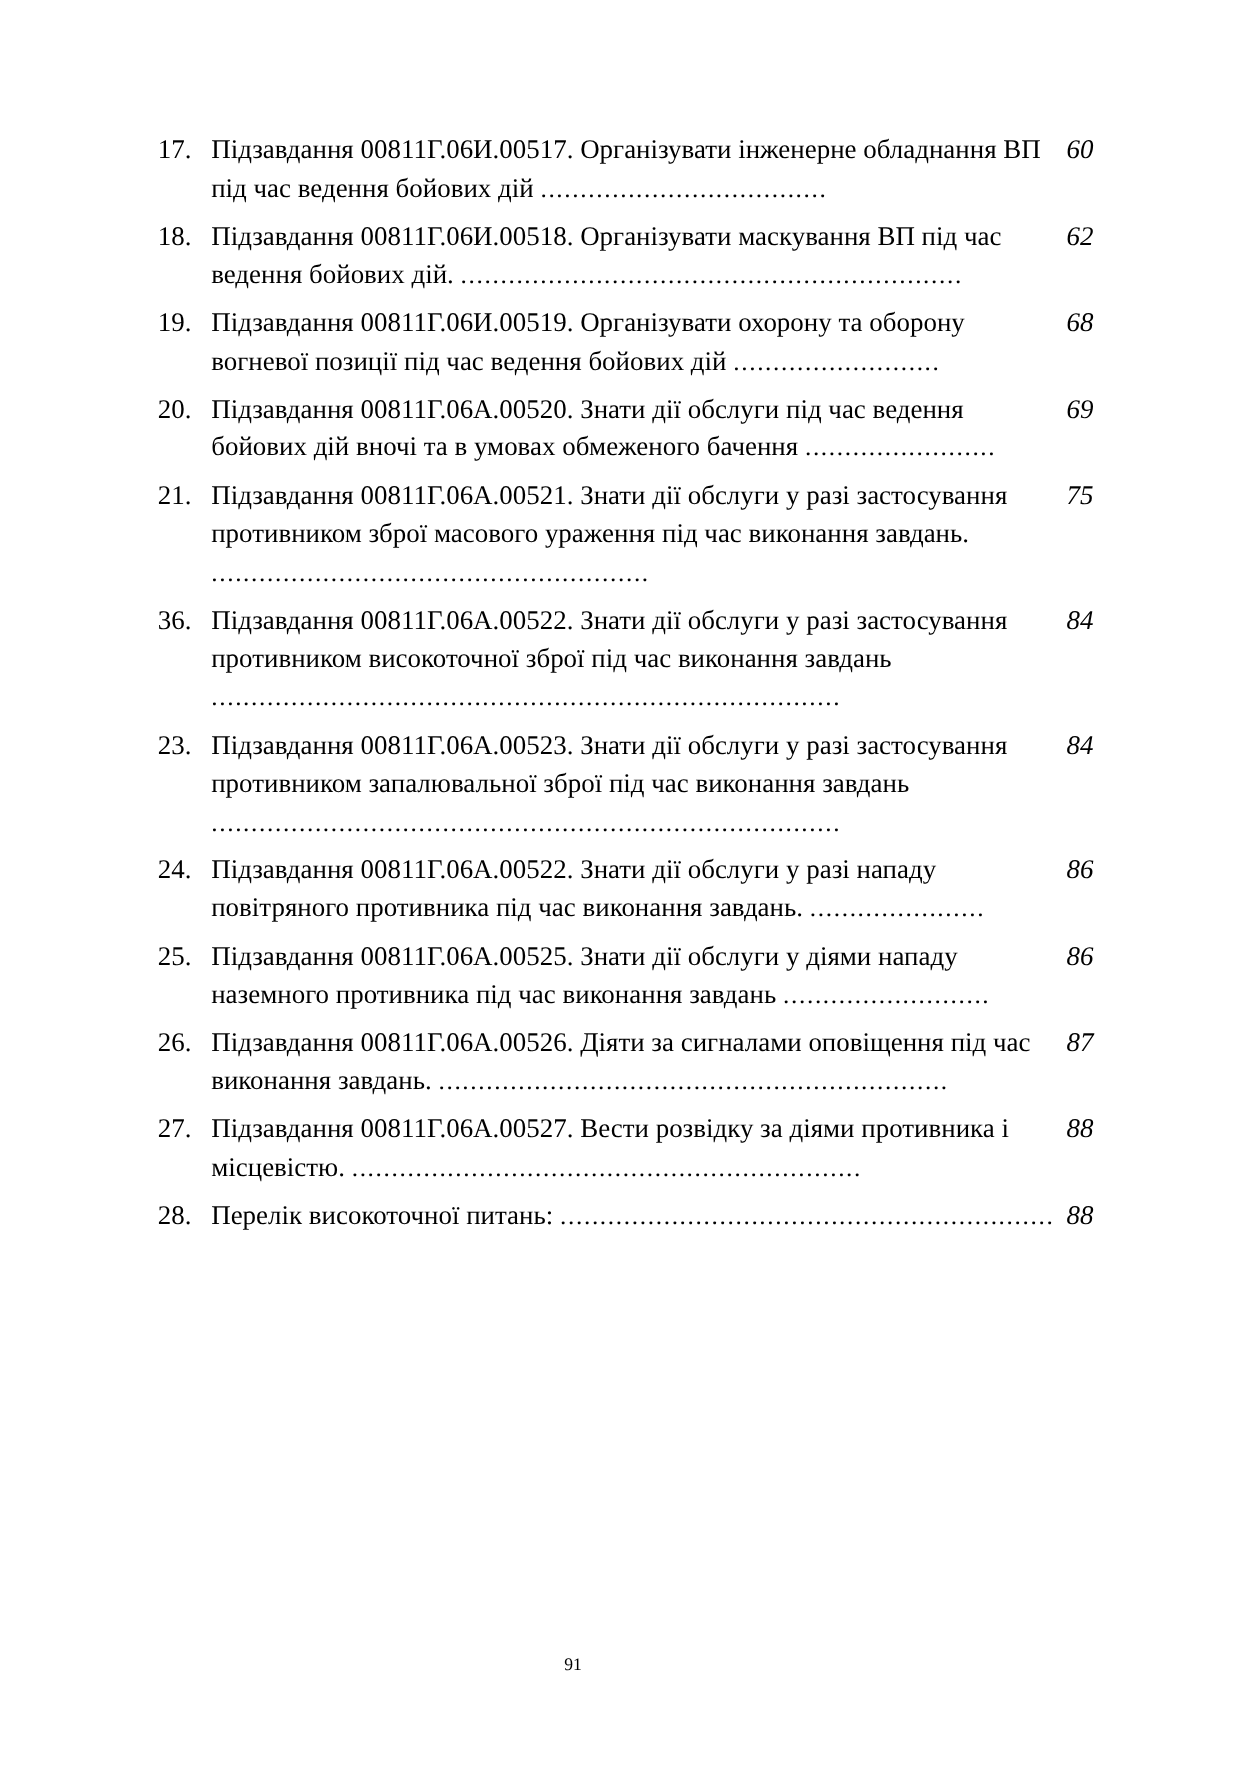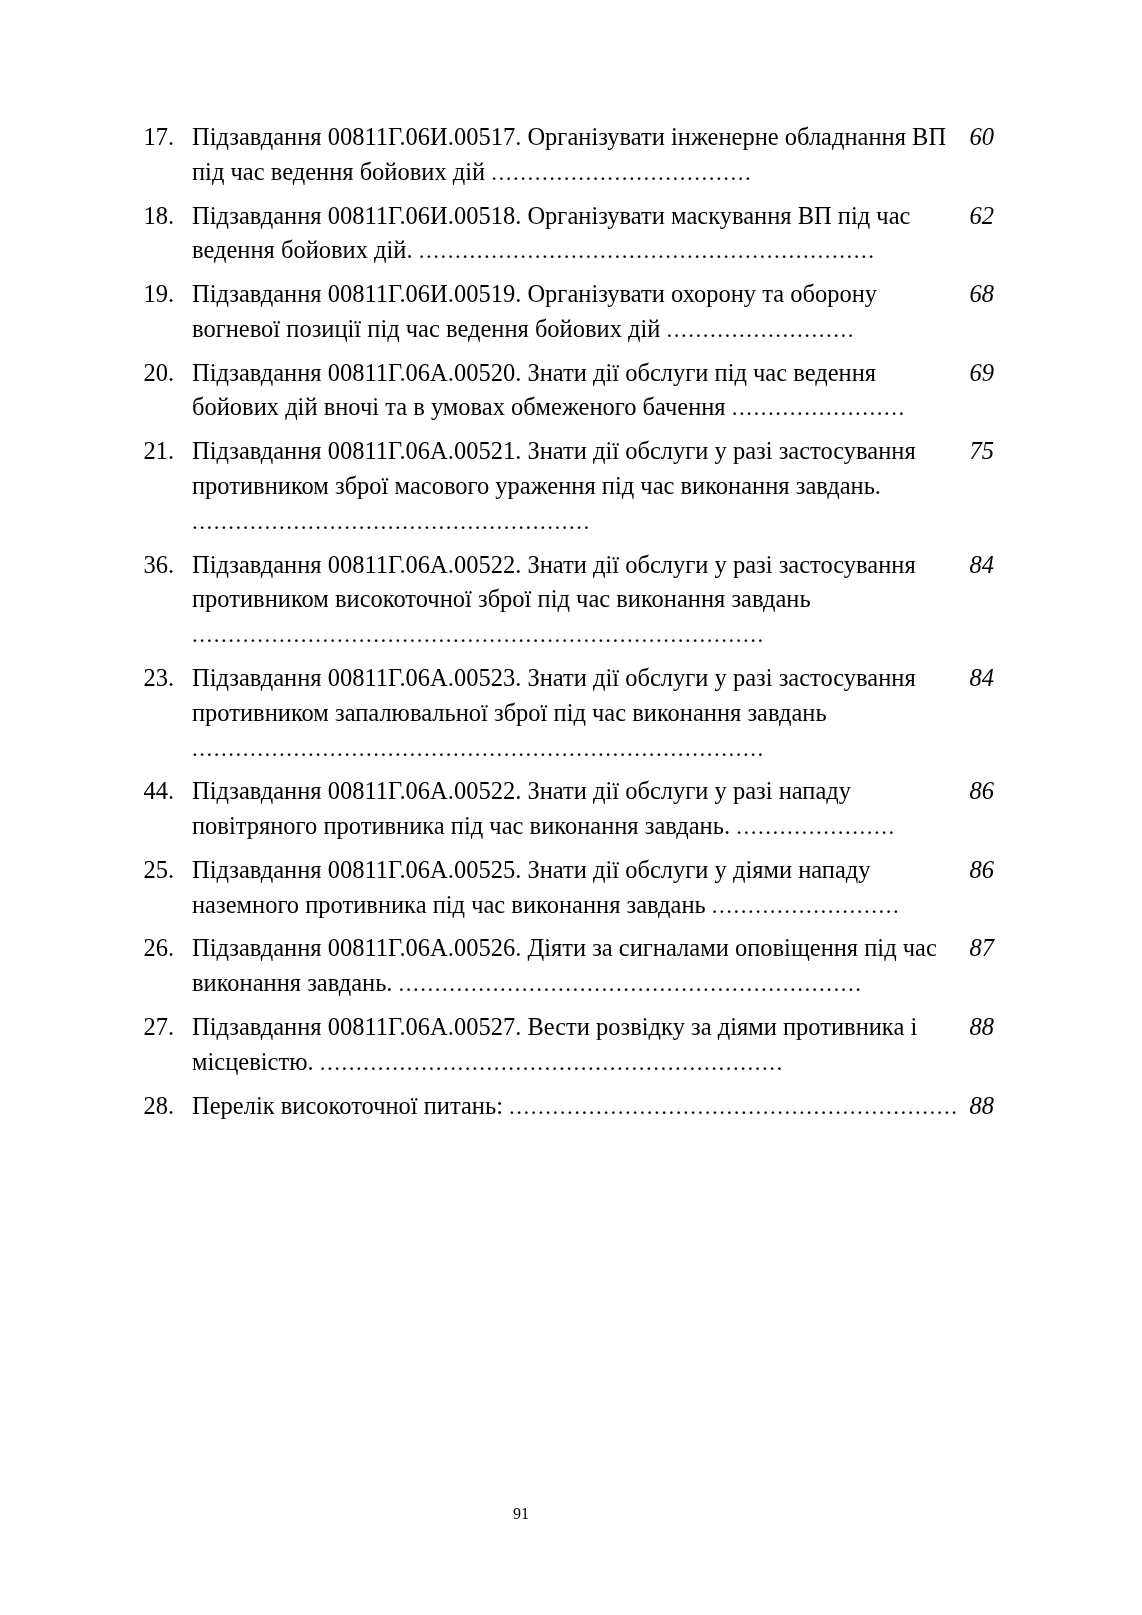--- a/index.html
+++ b/index.html
@@ -129,21 +129,21 @@
     <div class="toc-entry">
       <span class="toc-num">23.</span>
       <span class="toc-body">
         <span class="pagenum">84</span>
         <span class="toc-text">Підзавдання 00811Г.06А.00523. Знати дії обслуги у разі застосування противником запалювальної зброї під час виконання завдань</span>
         <span class="leader"> ...............................................................................</span>
       </span>
     </div>
 
     <div class="toc-entry">
-      <span class="toc-num">44.</span>
+      <span class="toc-num">24.</span>
       <span class="toc-body">
         <span class="pagenum">86</span>
         <span class="toc-text">Підзавдання  00811Г.06А.00522. Знати дії обслуги у разі нападу повітряного противника під час виконання завдань.</span>
         <span class="leader"> ......................</span>
       </span>
     </div>
 
     <div class="toc-entry">
       <span class="toc-num">25.</span>
       <span class="toc-body">

